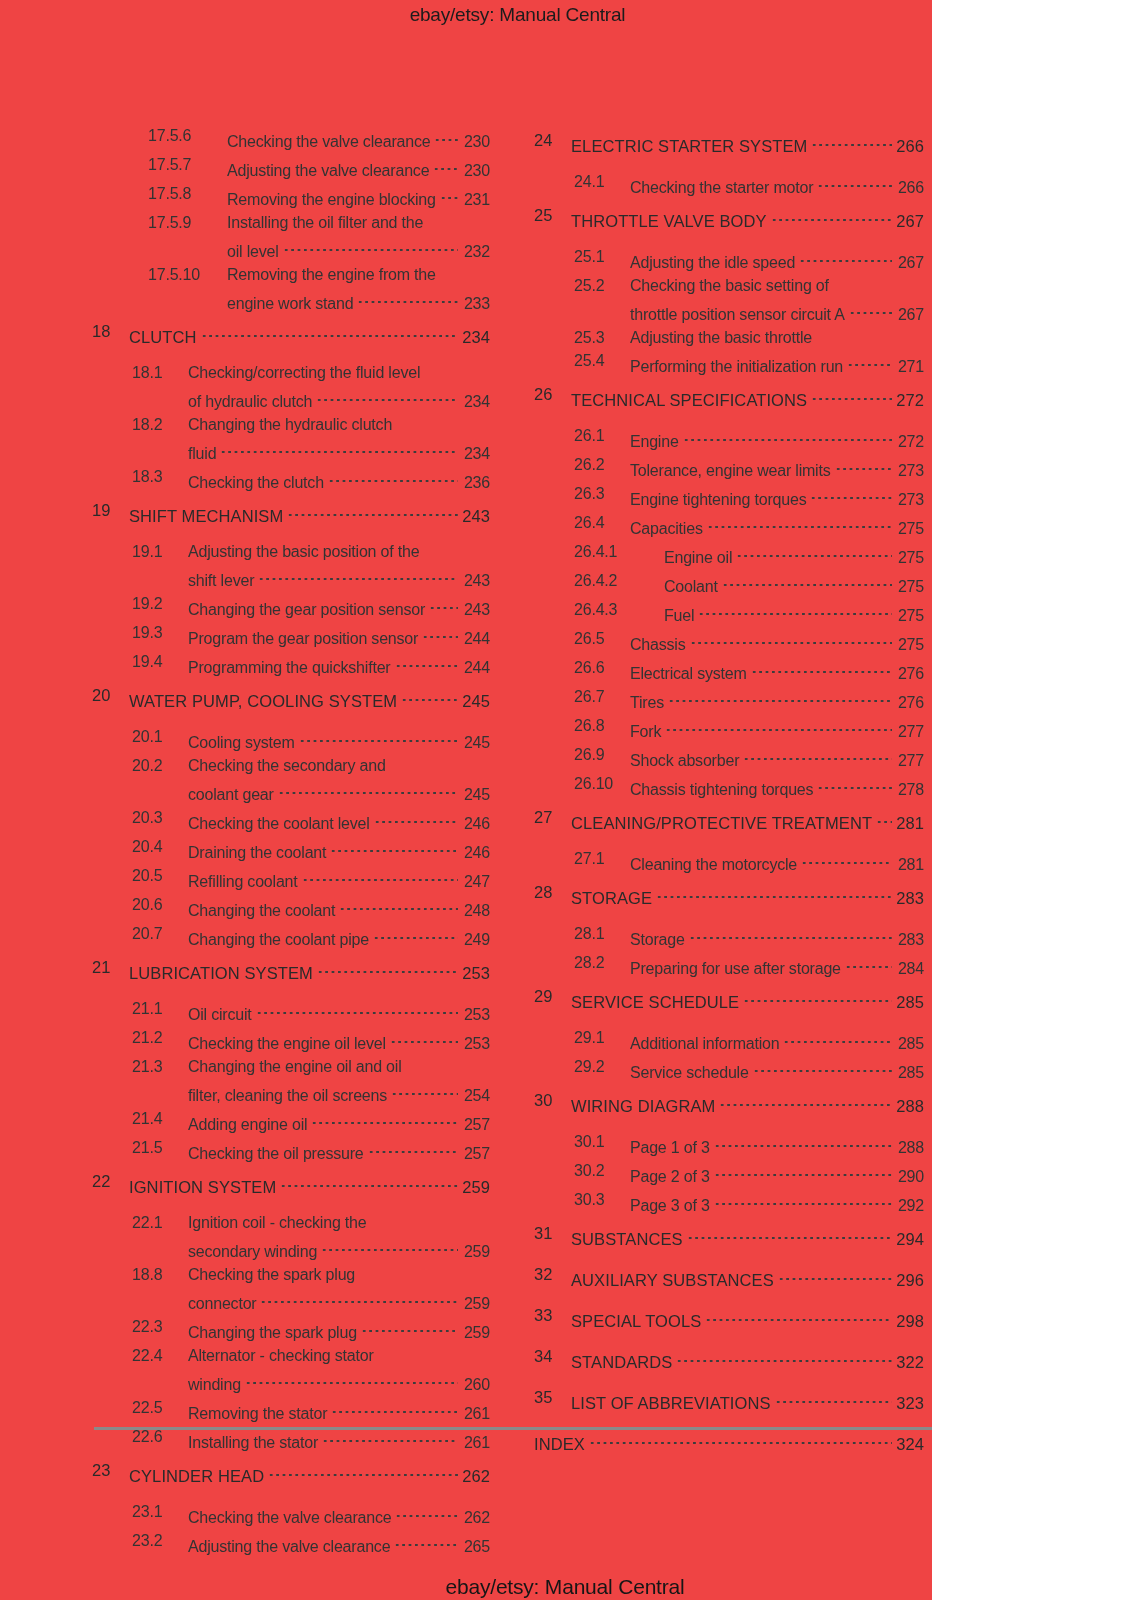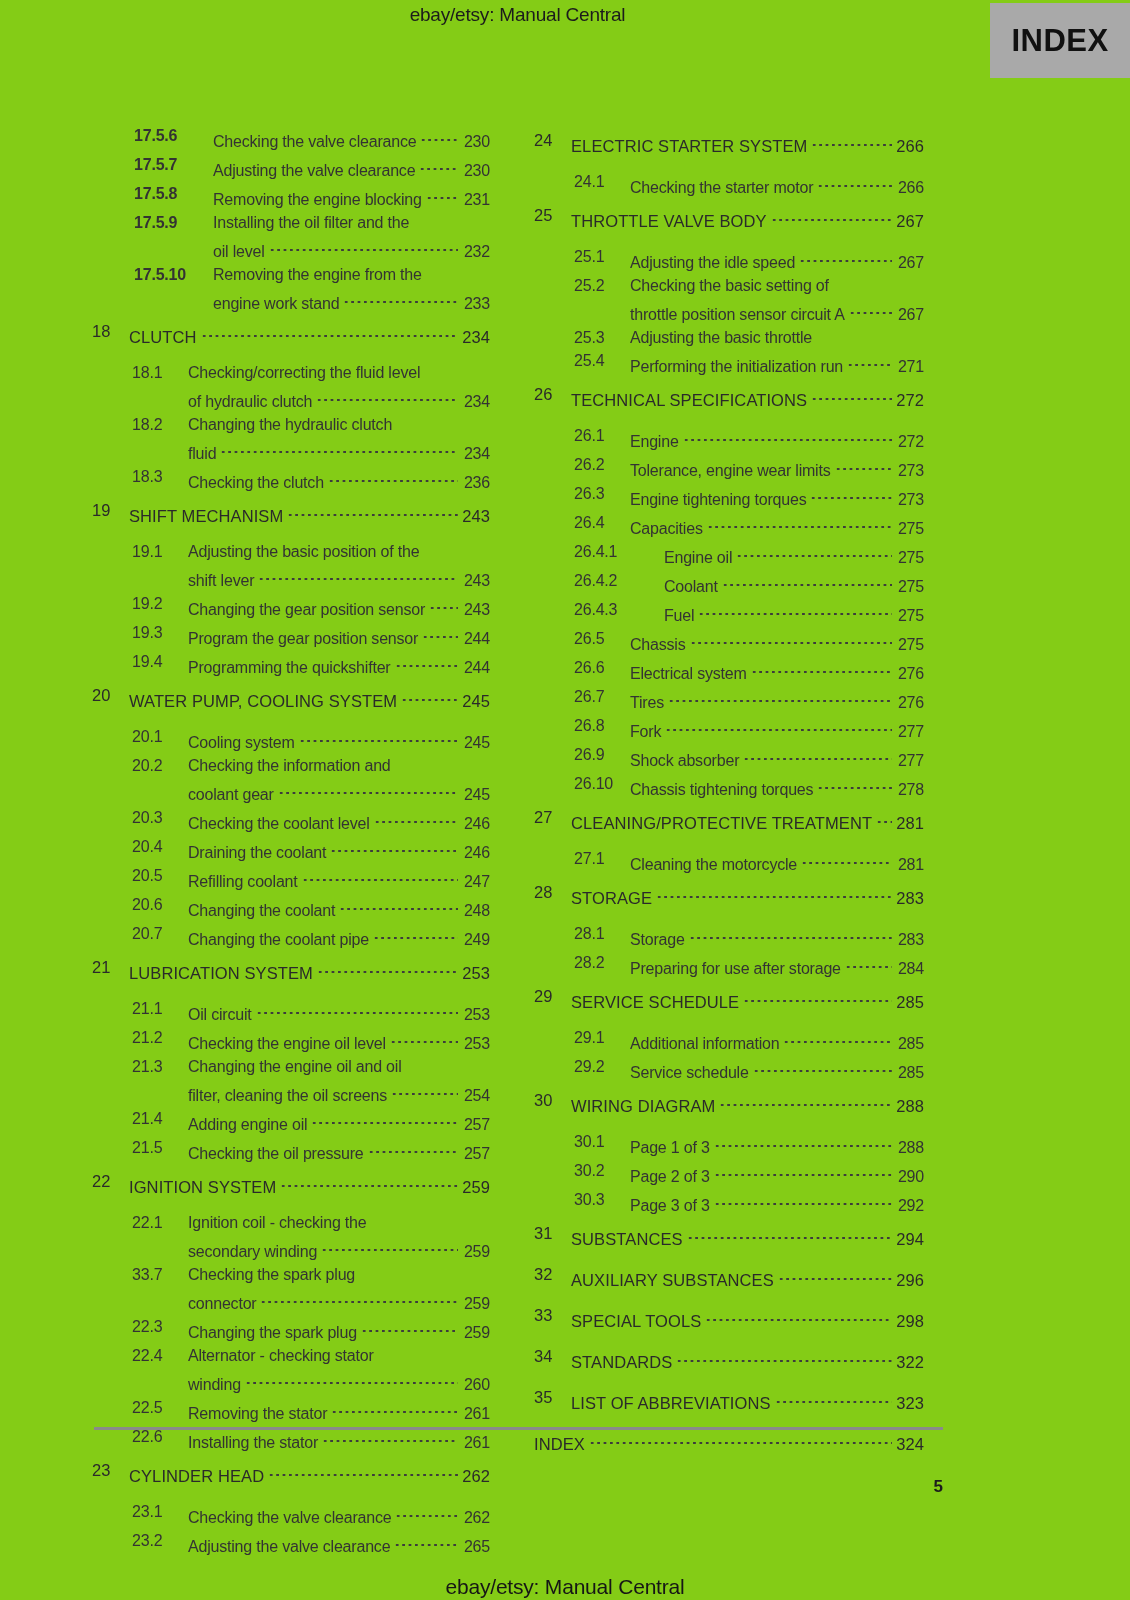--- a/index.html
+++ b/index.html
@@ -8,22 +8,22 @@
     --badge-bg:#a9a9a9;
     --badge-text:#111111;
     --rule:#8a8a8a;
     --dot:#3c3c3c;
   }
   *{box-sizing:border-box;}
   html,body{margin:0;padding:0;}
   body{background:#ffffff;font-family:"Liberation Sans",sans-serif;}
   .page{
     position:relative;
-    width:1130px;height:1600px;
-    background:#84cc16;
+    width:932px;height:1600px;
+    background:#ef4444;
     overflow:hidden;
   }
   
   .header-title{
     position:absolute;left:92px;top:2px;width:851px;
     text-align:center;
     font-size:19px;line-height:26px;color:#1c1c1c;
     letter-spacing:-0.2px;
   }
   .index-badge{
@@ -53,21 +53,21 @@
     background-size:6.4px 6.4px;
     background-repeat:repeat-x;
     background-position:left 0 bottom 4px;
   }
   .page-num-cell{flex:0 0 auto;min-width:28px;text-align:right;white-space:nowrap;}
   .chapter{margin:5px 0 12px;}
   .chapter .num{width:37px;}
   .chapter{font-size:16.5px;color:var(--heading);letter-spacing:0.1px;justify-content:flex-end;}
   .sub .num,.subsub .num{margin-left:40px;width:56px;}
   .subsub .body{padding-left:34px;}
-  .s17 .num{margin-left:42px;width:79px;font-weight:bold;}
+  .s17 .num{margin-left:56px;width:79px;}
   
   .footer-rule{
     position:absolute;left:94px;top:1427px;width:849px;height:3px;
     background:var(--rule);
   }
   .page-number{
     position:absolute;left:843px;top:1477px;width:100px;
     text-align:right;
     font-size:17px;font-weight:bold;color:#1c1c1c;
   }
@@ -260,21 +260,21 @@
             <span class="txt">Cooling system</span>
             <span class="leader"></span>
             <span class="page-num-cell">245</span>
           </span>
         </span>
       </div>
       <div class="entry sub">
         <span class="num">20.2</span>
         <span class="body">
           <span class="line">
-            <span class="txt">Checking the information and</span>
+            <span class="txt">Checking the secondary and</span>
           </span>
           <span class="line">
             <span class="txt">coolant gear</span>
             <span class="leader"></span>
             <span class="page-num-cell">245</span>
           </span>
         </span>
       </div>
       <div class="entry sub">
         <span class="num">20.3</span>
@@ -406,21 +406,21 @@
             <span class="txt">Ignition coil - checking the</span>
           </span>
           <span class="line">
             <span class="txt">secondary winding</span>
             <span class="leader"></span>
             <span class="page-num-cell">259</span>
           </span>
         </span>
       </div>
       <div class="entry sub">
-        <span class="num">33.7</span>
+        <span class="num">18.8</span>
         <span class="body">
           <span class="line">
             <span class="txt">Checking the spark plug</span>
           </span>
           <span class="line">
             <span class="txt">connector</span>
             <span class="leader"></span>
             <span class="page-num-cell">259</span>
           </span>
         </span>

